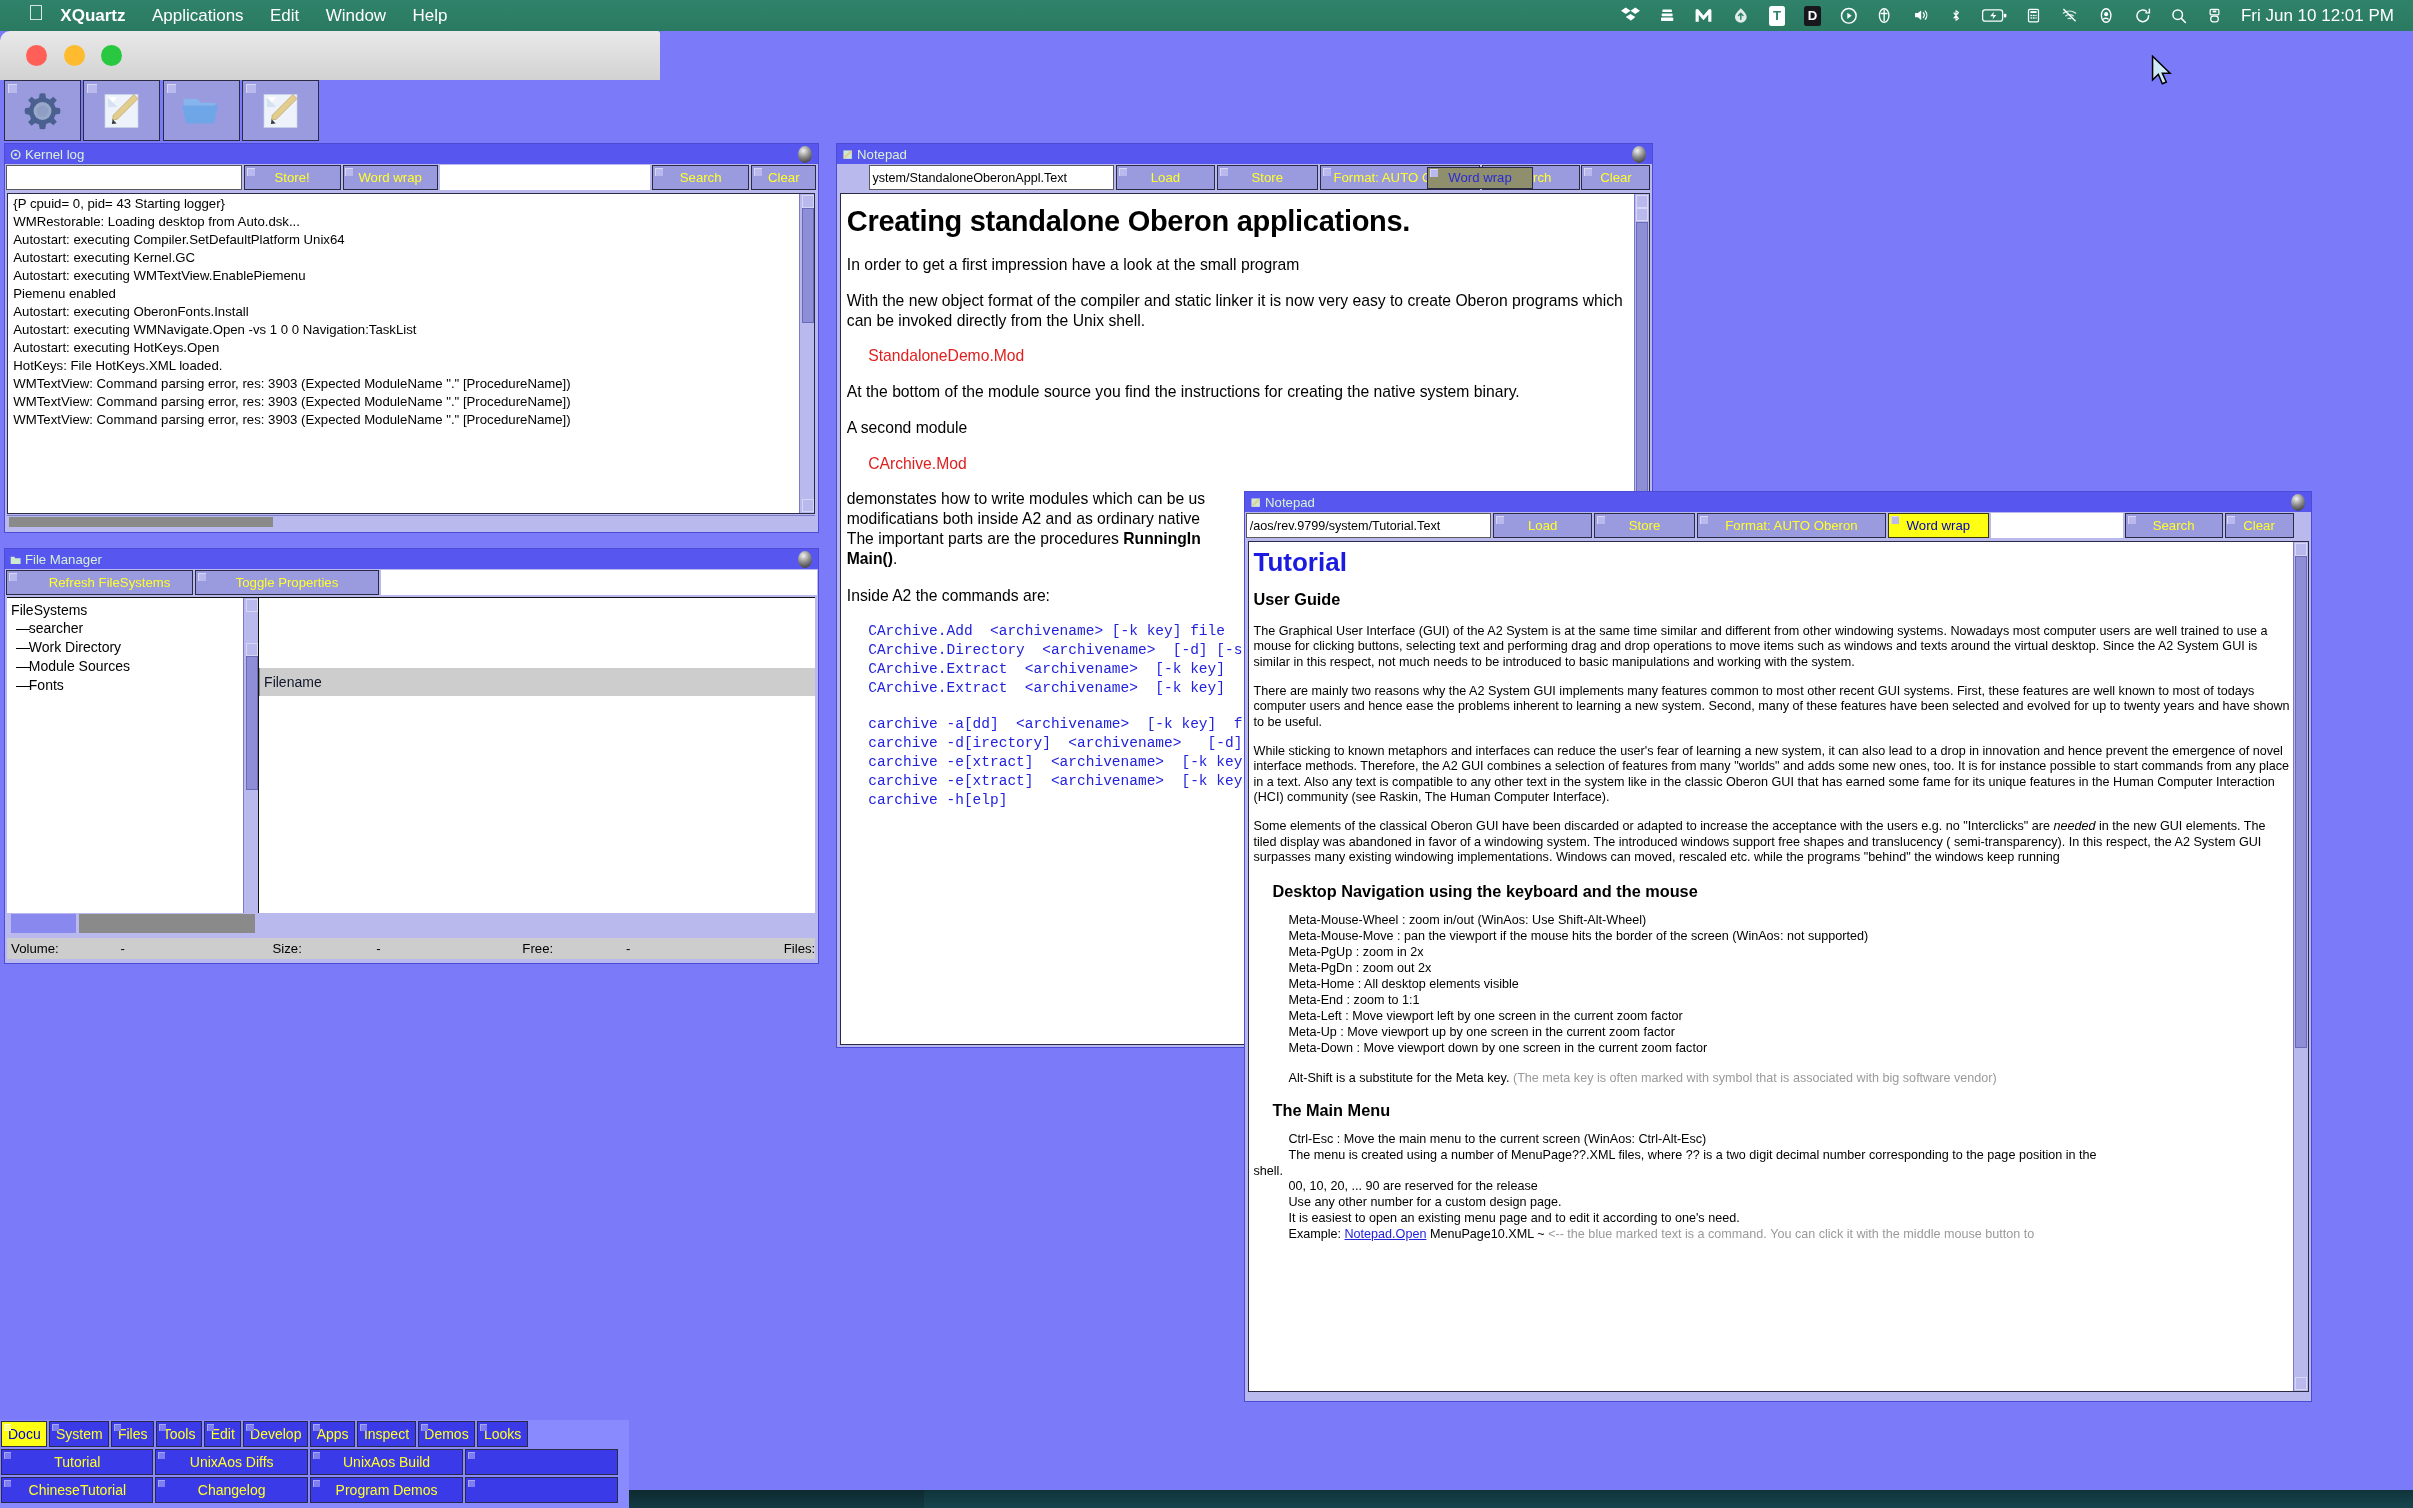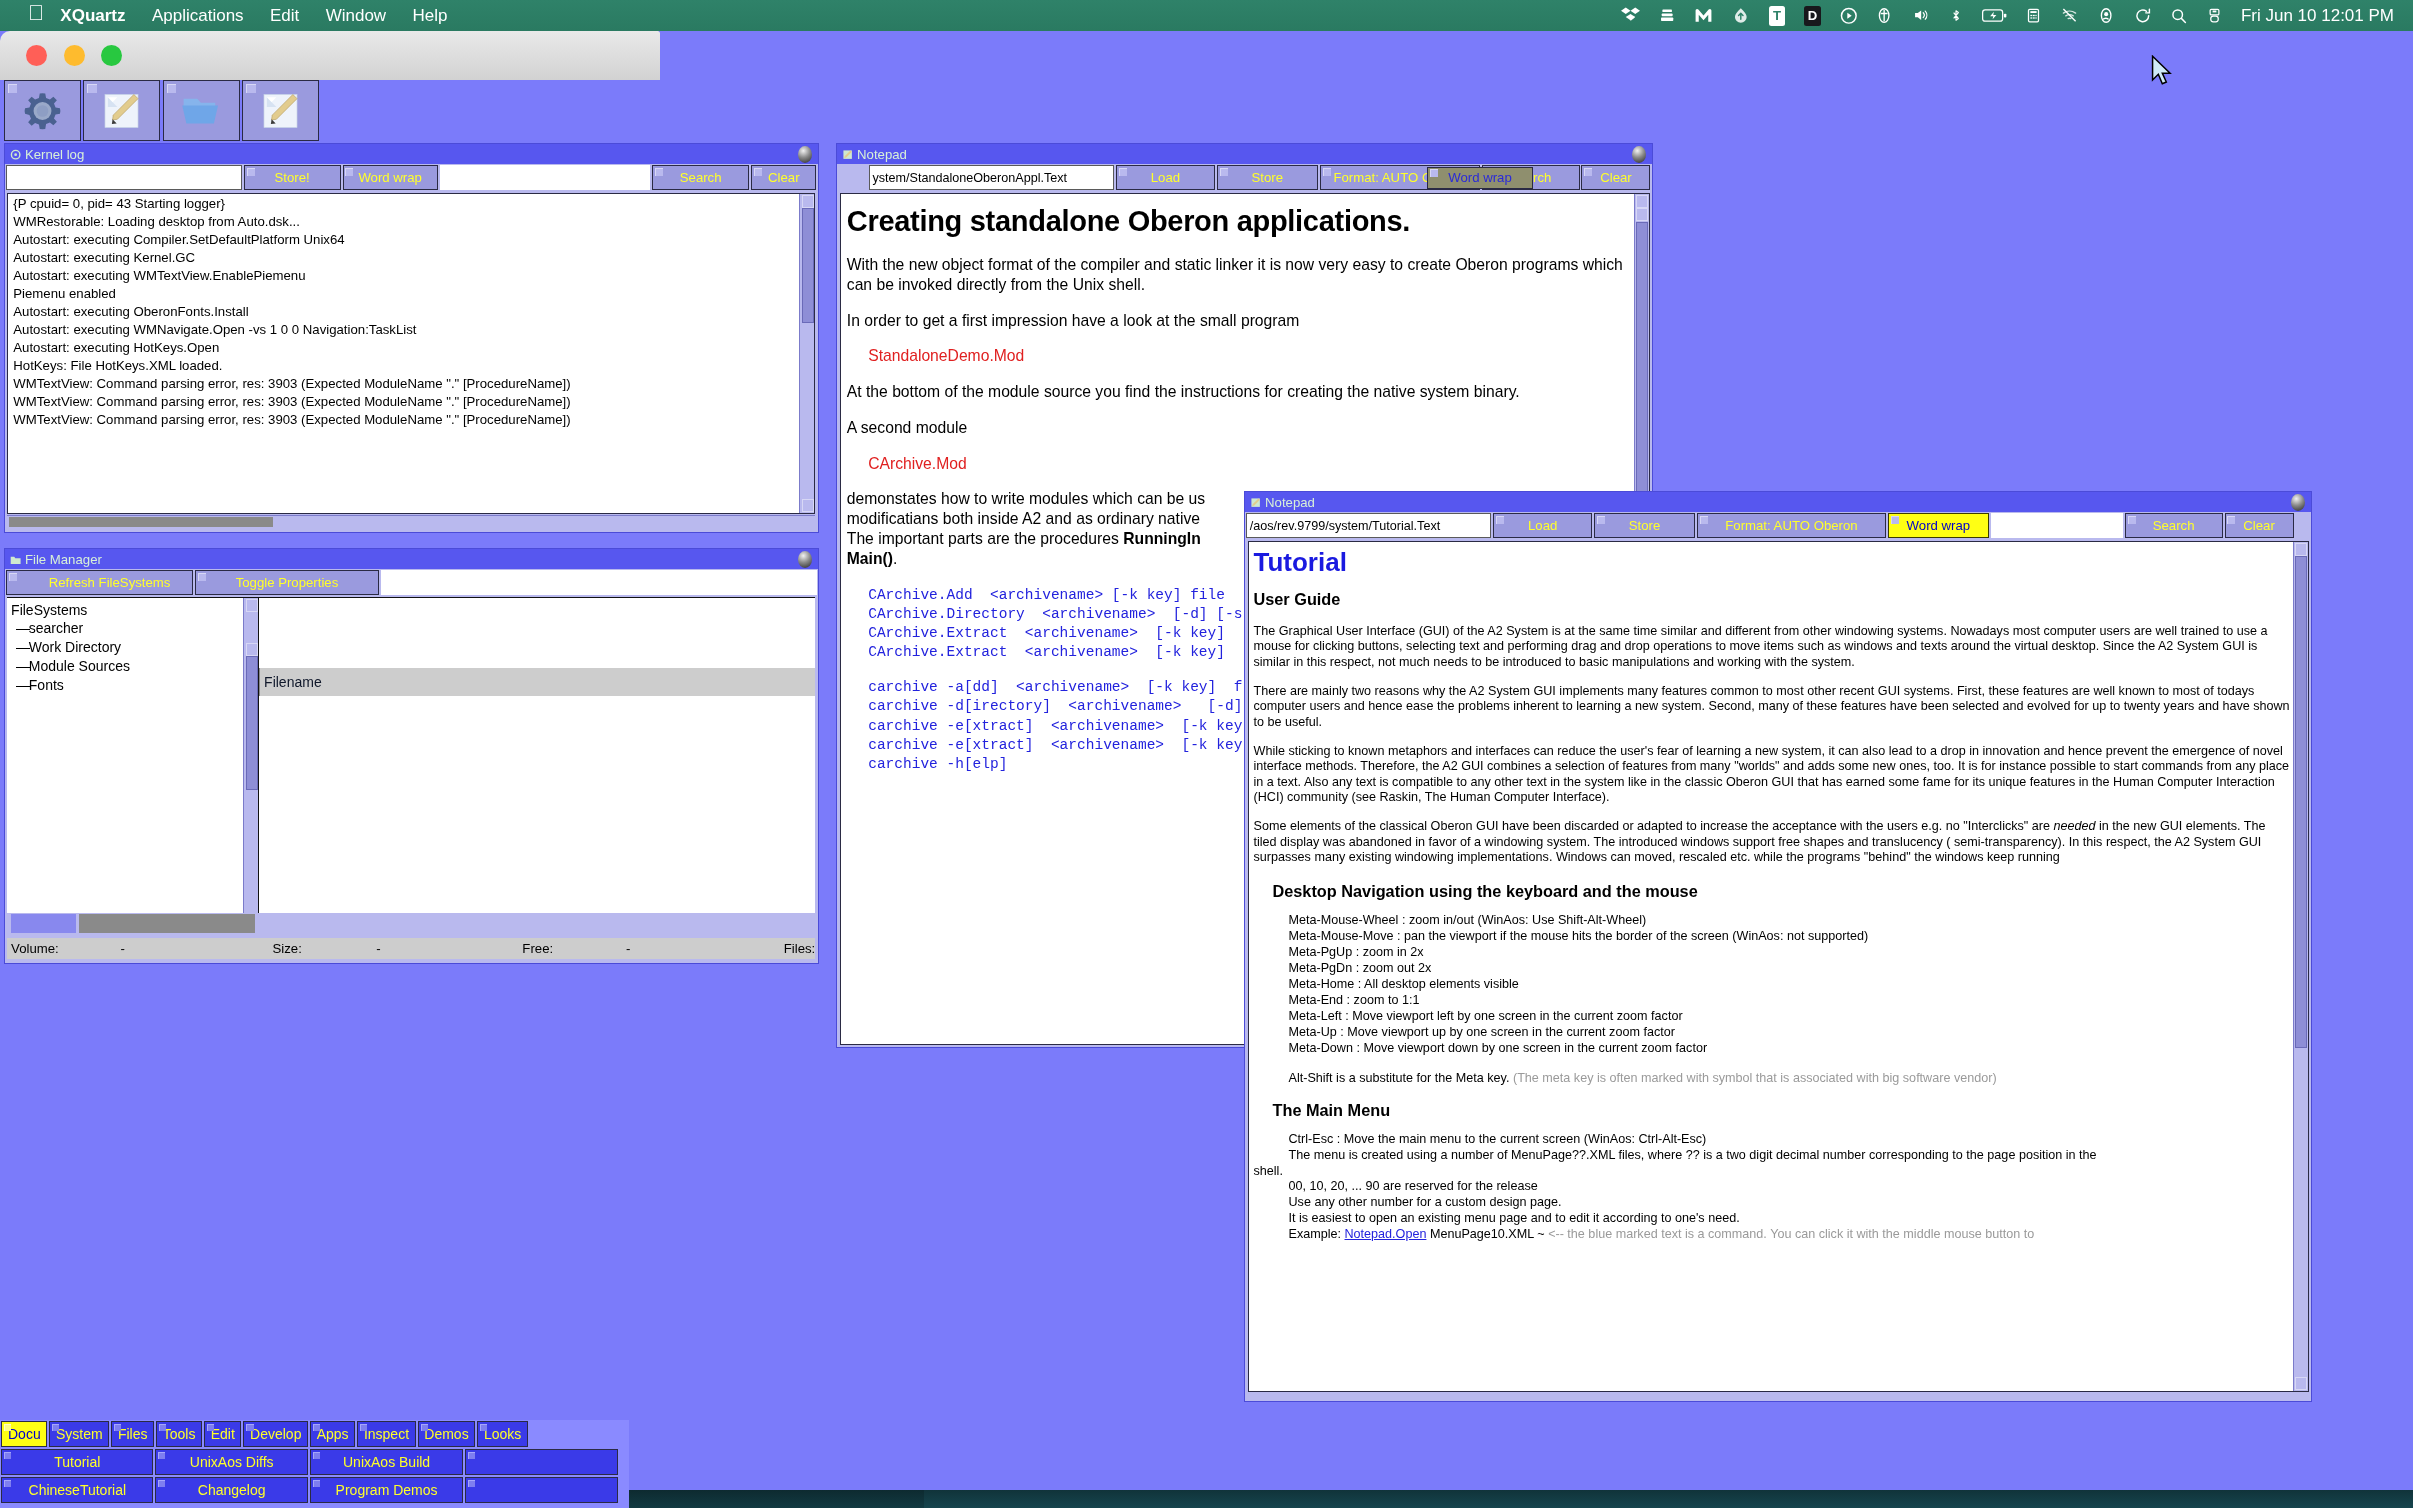--- a/index.html
+++ b/index.html
@@ -433,32 +433,33 @@
     <div class="btn" style="width:101px;">Store</div>
     <div class="btn" style="width:160px;">Format: AUTO Oberon</div>
     <div class="btn" style="width:98px;">Search</div>
     <div class="btn" style="width:69px;">Clear</div>
 
     <div class="btn drag" style="position:absolute;left:590px;top:2.5px;width:106px;height:22.6px;color:#2a2ad8;">Word wrap</div>
   </div>
   <div class="wbody" style="position:absolute;left:2.5px;top:49px;right:2.5px;bottom:2.5px;border:0.6px solid #2a2a44;">
     <div class="doc">
       <h1>Creating standalone Oberon applications.</h1>
+      <p>In order to get a first impression have a look at the small program</p>
       <p>With the new object format of the compiler and static linker it is now very easy to create Oberon programs which can be invoked directly from the Unix shell.</p>
-      <p>In order to get a first impression have a look at the small program</p>
       <div class="red">StandaloneDemo.Mod</div>
       <p>At the bottom of the module source you find the instructions for creating the native system binary.</p>
       <p>A second module</p>
       <div class="red">CArchive.Mod</div>
       <p style="white-space:nowrap;">
         <span>demonstates how to write modules which can be us</span><br>
         <span>modificatians both inside A2 and as ordinary native</span><br>
         <span>The important parts are the procedures </span><b>RunningIn</b><br>
         <b>Main()</b><span>.</span>
       </p>
+      <p>Inside A2 the commands are:</p>
       <div class="code">CArchive.Add  &lt;archivename&gt; [-k key] file
 CArchive.Directory  &lt;archivename&gt;  [-d] [-s
 CArchive.Extract  &lt;archivename&gt;  [-k key]
 CArchive.Extract  &lt;archivename&gt;  [-k key]</div>
       <div class="code">carchive -a[dd]  &lt;archivename&gt;  [-k key]  f
 carchive -d[irectory]  &lt;archivename&gt;   [-d]
 carchive -e[xtract]  &lt;archivename&gt;  [-k key
 carchive -e[xtract]  &lt;archivename&gt;  [-k key
 carchive -h[elp]</div>
     </div>

